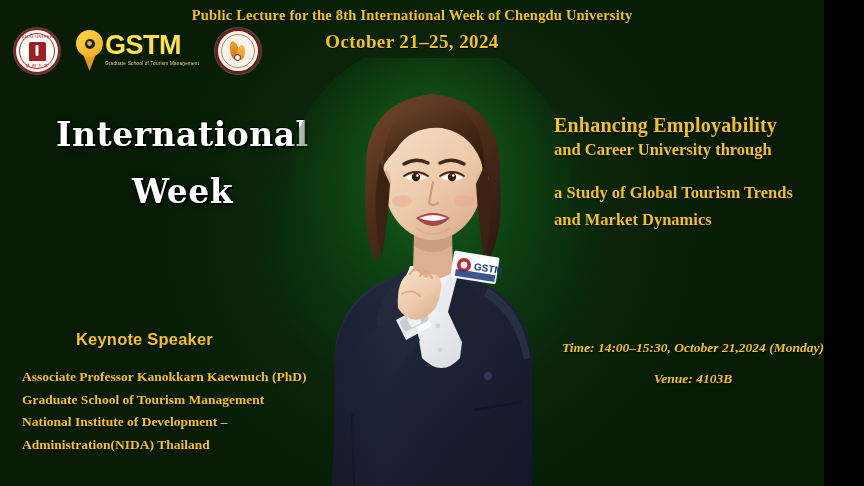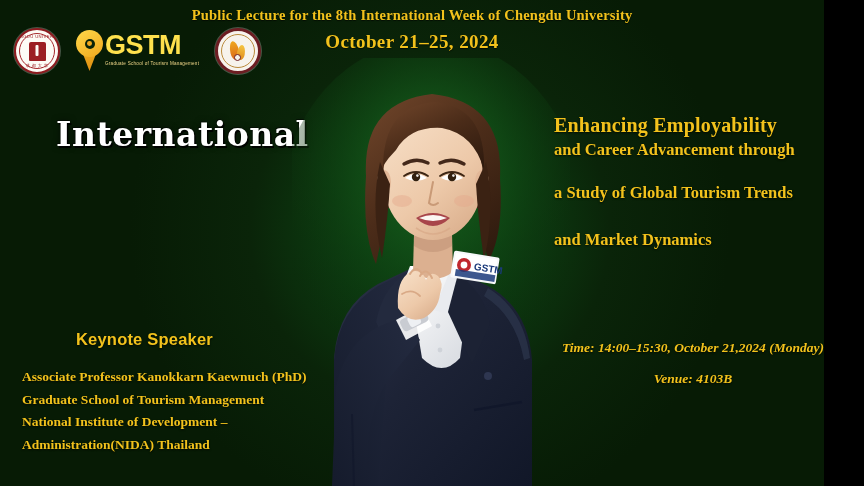--- a/index.html
+++ b/index.html
@@ -206,21 +206,21 @@
     position:absolute;
     left:554px; top:114px;
     width:300px;
     color:#f2c21c;
     font-weight:bold;
     text-shadow:0 1px 2px rgba(0,0,0,.7);
   }
   #lt-l1 { font-size:20px; line-height:1.15; letter-spacing:.2px; }
   #lt-l2 { font-size:16.5px; line-height:1.25; margin-top:3px; }
   #lt-l3 { font-size:16.5px; line-height:1.25; margin-top:22px; }
-  #lt-l4 { font-size:16.5px; line-height:1.25; margin-top:27px; }
+  #lt-l4 { font-size:16.5px; line-height:1.25; margin-top:7px; }
 
   
   #keynote-heading {
     position:absolute;
     left:76px; top:330px;
     font-family:"Liberation Sans", sans-serif;
     font-weight:bold;
     font-size:16.5px;
     color:#f2c21c;
     letter-spacing:.2px;
@@ -296,20 +296,21 @@
           <div class="f2"></div>
           <div class="dot"></div>
         </div>
       </div>
     </div>
 
   </div>
 
   <div id="intl-week">
     <div id="iw-line1">International</div>
+    <div id="iw-line2">Week</div>
   </div>
 
   <div id="photo">
     <svg viewBox="0 0 278 428" xmlns="http://www.w3.org/2000/svg">
       <defs>
         <linearGradient id="suitG" x1="0" y1="0" x2="1" y2="1">
           <stop offset="0%" stop-color="#2a3147"></stop>
           <stop offset="45%" stop-color="#1d2336"></stop>
           <stop offset="100%" stop-color="#111728"></stop>
         </linearGradient>
@@ -420,21 +421,21 @@
 
       <circle cx="196" cy="318" r="4" fill="#2e3650"></circle>
 
       <path d="M182 352 L230 344" stroke="#10162a" stroke-width="2.4" opacity="0.8"></path>
       <path d="M60 356 L62 428" stroke="#10162a" stroke-width="2" opacity="0.55"></path>
     </svg>
   </div>
 
   <div id="lecture-title">
     <div id="lt-l1">Enhancing Employability</div>
-    <div id="lt-l2">and Career Advancement through</div>
+    <div id="lt-l2">and Career University through</div>
     <div id="lt-l3">a Study of Global Tourism Trends</div>
     <div id="lt-l4">and Market Dynamics</div>
   </div>
 
   <div id="keynote-heading">Keynote Speaker</div>
 
   <div id="speaker-info">
     <div class="sline">Associate Professor Kanokkarn Kaewnuch (PhD)</div>
     <div class="sline">Graduate School of Tourism Management</div>
     <div class="sline">National Institute of Development –</div>

